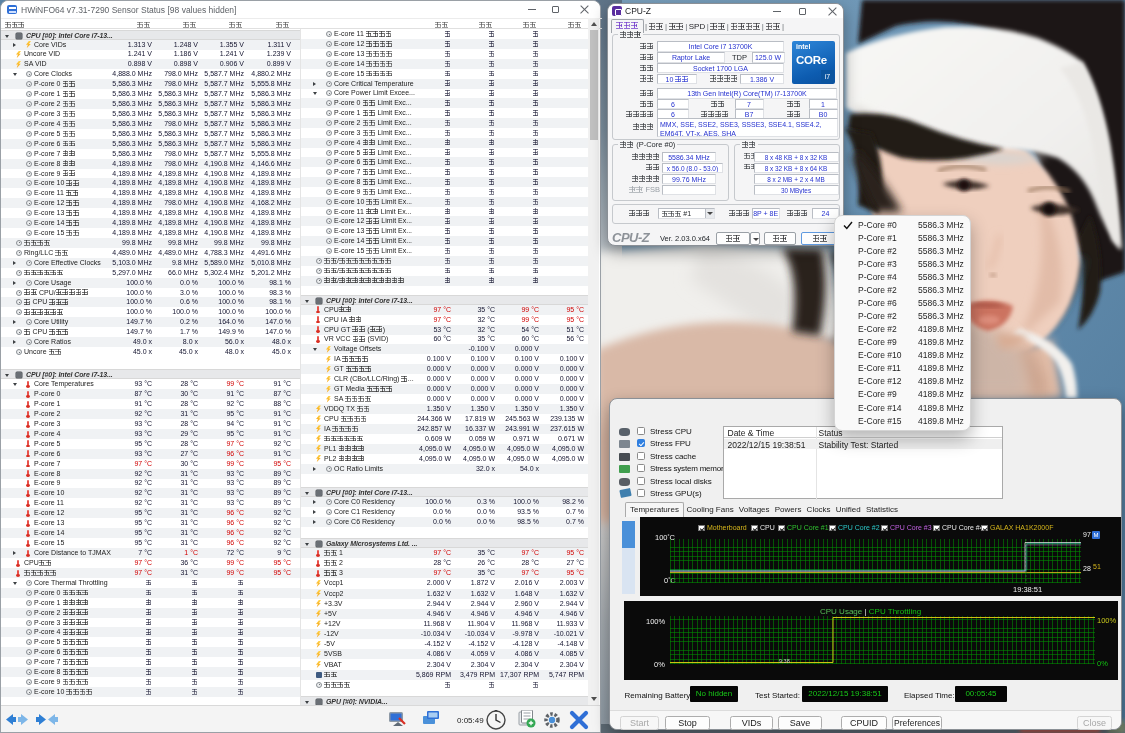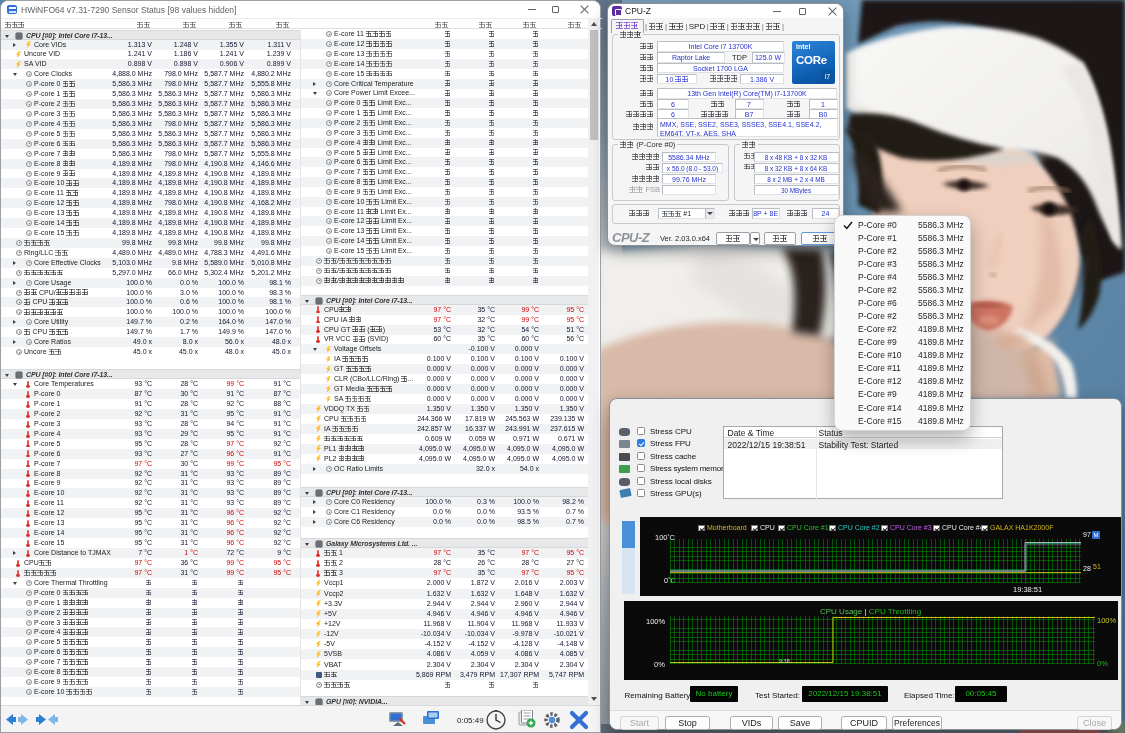--- a/index.html
+++ b/index.html
@@ -1352,20 +1352,21 @@
 <div class="abs" style="left:0;top:0;right:0;height:11px;border-bottom:1px solid #d0d0d0">
 <span class="abs" style="left:4px;top:1px">Date &amp; Time</span>
         <span class="abs" style="left:95px;top:1px">Status</span>
       </div>
 <div class="abs" style="left:92px;top:0;width:1px;height:73px;background:#e4e4e4"></div>
 <div class="abs" style="left:0;top:12.5px;right:0;height:10px;background:#efefef">
 <span class="abs" style="left:4px;top:.5px">2022/12/15 19:38:51</span>
         <span class="abs" style="left:95px;top:.5px">Stability Test: Started</span>
       </div>
 </div>
+<div id="adtabs"><b>Temperatures</b><span>Cooling Fans</span><span>Voltages</span><span>Powers</span><span>Clocks</span><span>Unified</span><span>Statistics</span></div>
 <div class="abs" style="left:12px;top:121.5px;width:13px;height:73.5px;background:#d9e4f2">
       <div class="abs" style="left:0;top:0;width:13px;height:27px;background:#4a90d9"></div>
     </div>
 <div class="blackbox" style="left:30px;top:118px;width:481px;height:79px">
 <span class="lg" style="left:58px;top:7px;color:#d6b61c"><span class="cb"></span>Motherboard</span>
 <span class="lg" style="left:111px;top:7px;color:#e8e8e8"><span class="cb"></span>CPU</span>
 <span class="lg" style="left:138px;top:7px;color:#30c030"><span class="cb"></span>CPU Core #1</span>
 <span class="lg" style="left:189px;top:7px;color:#2cc8c8"><span class="cb"></span>CPU Core #2</span>
 <span class="lg" style="left:241px;top:7px;color:#c060e0"><span class="cb"></span>CPU Core #3</span>
 <span class="lg" style="left:293px;top:7px;color:#e8e8e8"><span class="cb"></span>CPU Core #4</span>
@@ -1393,21 +1394,21 @@
 <span class="gtxt abs" style="left:30px;top:59px;font-size:7.5px">0%</span>
 <div class="grid" style="left:45.9px;top:15.9px;width:424.8px;height:47.6px"></div>
 <svg class="abs" style="left:45.9px;top:15.9px" width="425" height="48" viewBox="0 0 425 48">
 <path d="M0 46.5 H163 V1.5 H425" stroke="#cfc013" stroke-width="1" fill="none"></path>
 </svg>
 <span class="abs" style="left:155px;top:57px;font-size:5.5px;color:#ccc">9:38</span>
 <span class="abs" style="left:473px;top:15px;font-size:7.5px;color:#c8c81c">100%</span>
 <span class="abs" style="left:473px;top:58px;font-size:7.5px;color:#12c012">0%</span>
 </div>
 <div class="infot" style="left:14.5px;top:291.5px">Remaining Battery:</div>
-<div class="infob" style="left:80px;top:287px;width:48px">No battery</div>
+<div class="infob" style="left:80px;top:287px;width:48px">No hidden</div>
 <div class="infot" style="left:145px;top:291.5px">Test Started:</div>
 <div class="infob" style="left:192px;top:287px;width:86px">2022/12/15 19:38:51</div>
 <div class="infot" style="left:294px;top:291.5px">Elapsed Time:</div>
 <div class="infob" style="left:345px;top:287px;width:52px">00:05:45</div>
 <div class="abs" style="left:0;top:311px;right:0;height:1px;background:#dcdcdc"></div>
 <div class="abs" style="left:0;top:312px;right:0;bottom:0;background:#f7f7f7;border-radius:0 0 8px 8px"></div>
 <div class="adbtn" style="left:10px;top:316.5px;width:39px;color:#a8a8a8;border-color:#d4d4d4;background:transparent">Start</div>
 <div class="adbtn" style="left:55px;top:316.5px;width:45px">Stop</div>
 <div class="adbtn" style="left:120px;top:316.5px;width:43px">VIDs</div>
 <div class="adbtn" style="left:168px;top:316.5px;width:44px">Save</div>

